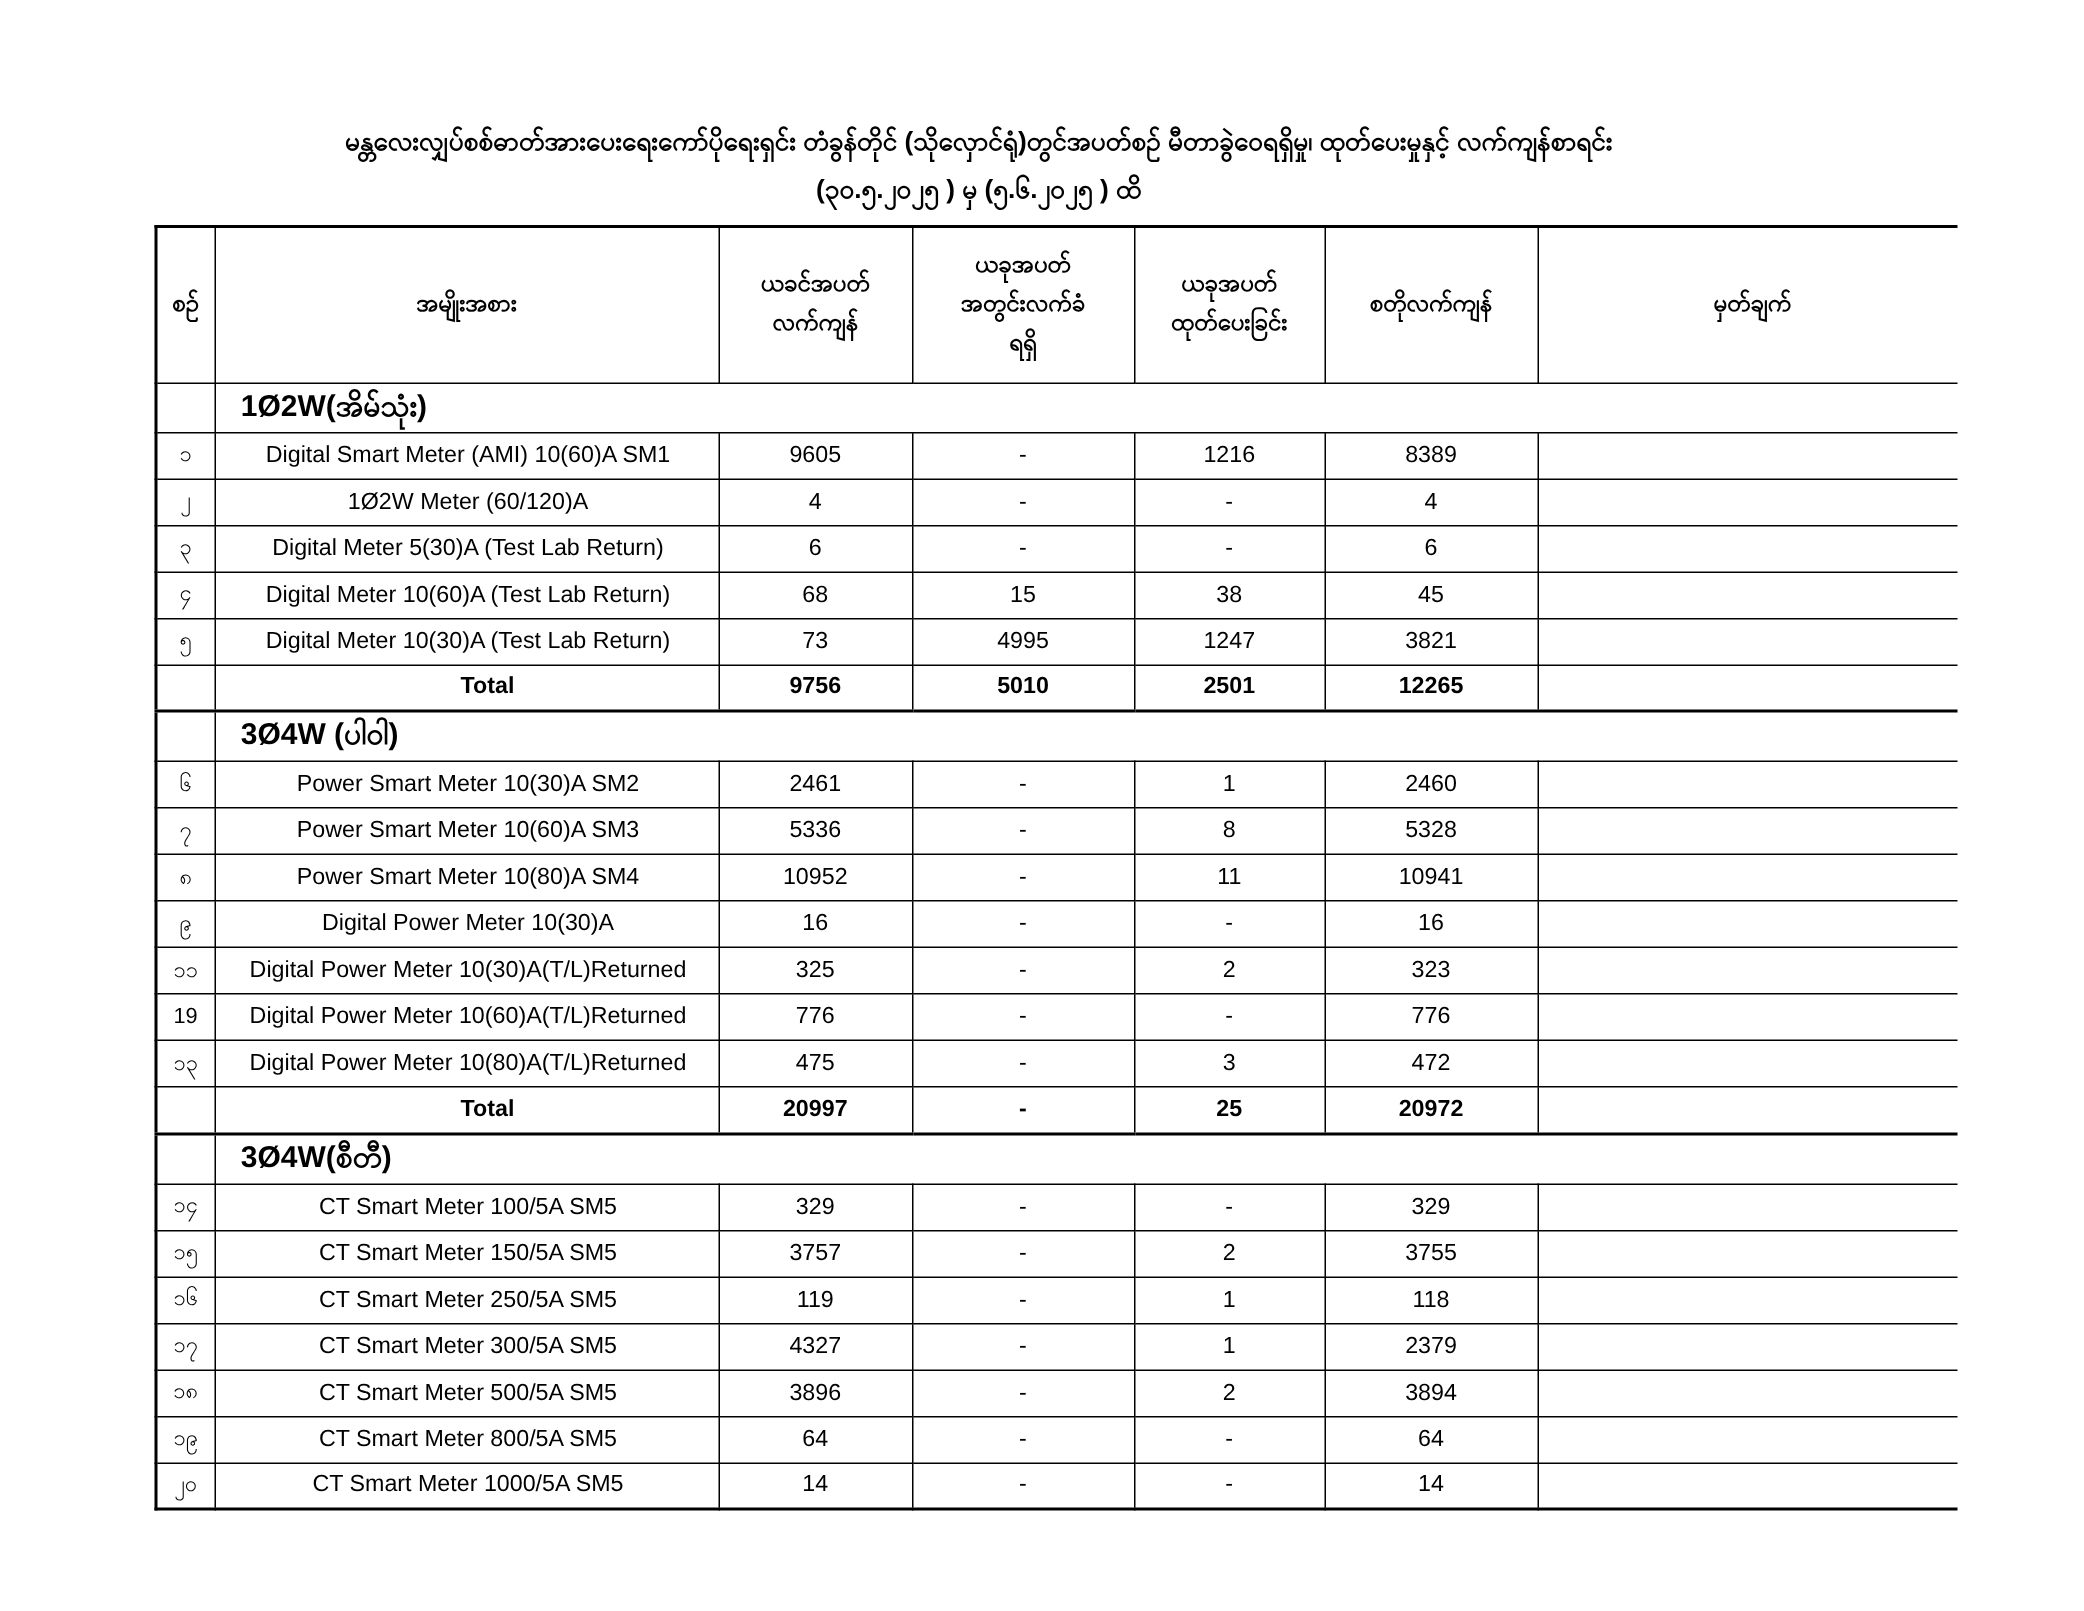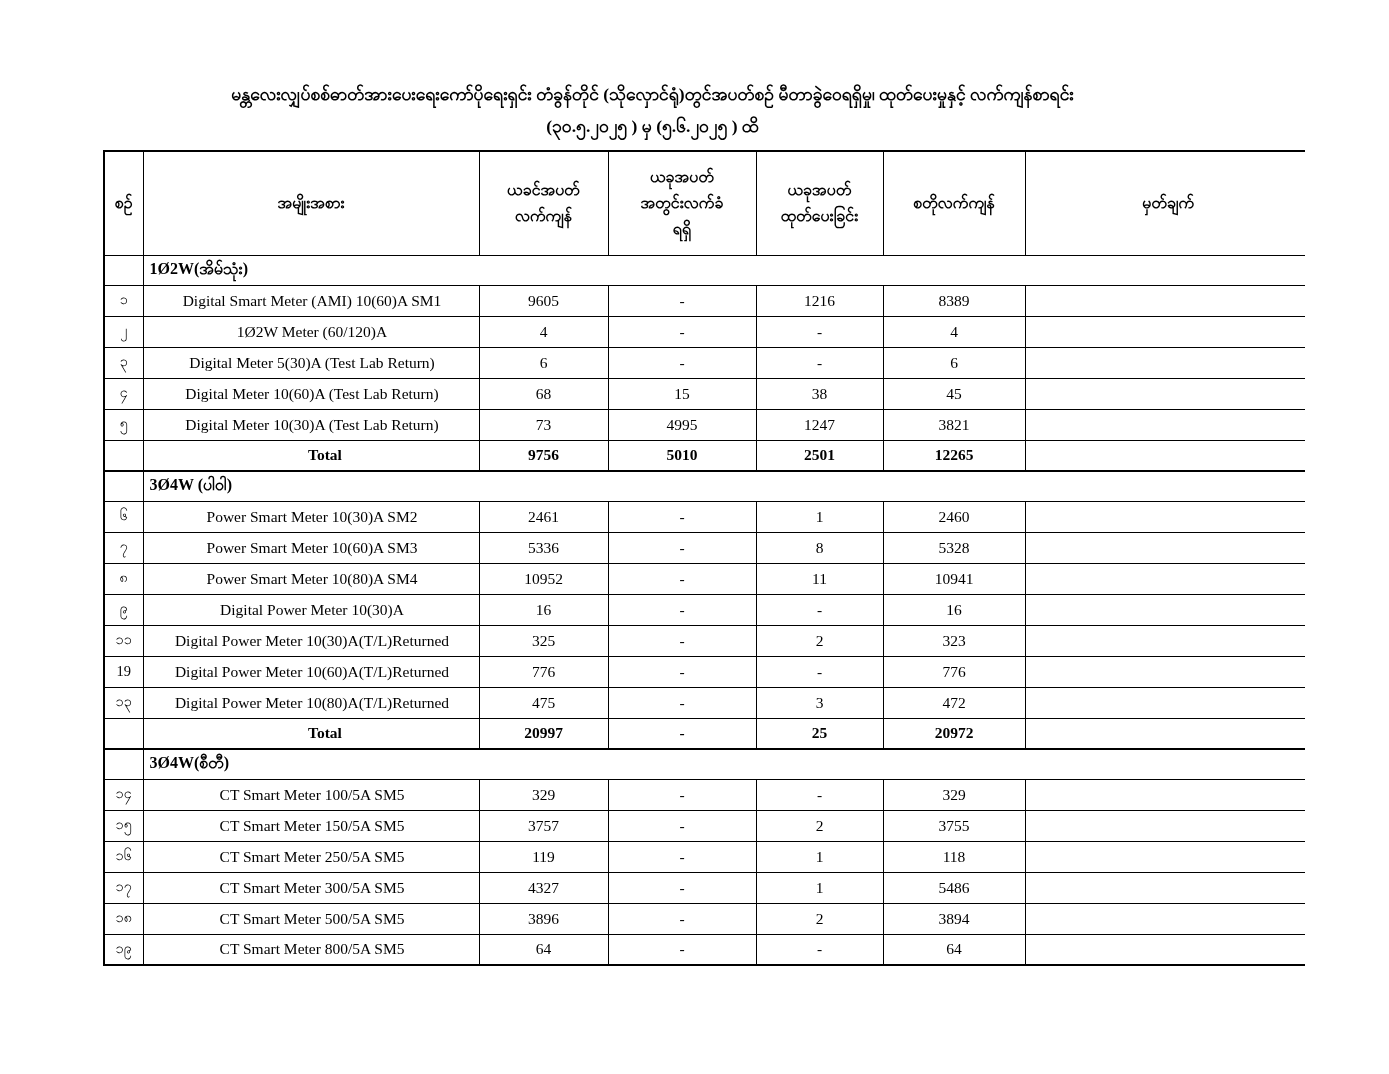--- a/index.html
+++ b/index.html
@@ -3,21 +3,21 @@
 <meta charset="utf-8">
 <style>
   * { box-sizing: border-box; }
   html, body {
     margin: 0; padding: 0;
     background: #ffffff;
     width: 1389px; height: 1074px;
     font-family: "Liberation Sans", "DejaVu Sans", sans-serif;
     color: #000000;
   }
-  .page { width: 1305px; height: 1074px; overflow: hidden; font-family: Liberation Serif, serif; }
+  .page { width: 1305px; height: 1074px; overflow: hidden; }
   .title-block {
     padding-top: 86px;
     text-align: center;
     font-weight: 700;
     font-size: 17.5px;
     line-height: 1.0;
   }
   .title-line { margin-bottom: 14px; }
   .title-line + .title-line { margin-bottom: 0; }
   table.stock {
@@ -42,23 +42,23 @@
     padding: 2px 4px;
   }
   tbody tr { height: 31px; }
   tbody tr.section-row { height: 30px; }
   .c-no   { text-align: center; font-size: 14.5px; padding: 0 2px; }
   .c-name { text-align: center; font-size: 15.5px; padding: 0 4px 0 6px; white-space: nowrap; }
   .c-num  { text-align: center; font-size: 15.5px; }
   .c-remark { font-size: 15px; }
   .c-section {
     font-weight: 700;
-    font-size: 16px;
+    font-size: 20px;
     text-align: left;
-    padding-left: 6px;
+    padding-left: 17px;
     margin-top: 44px;
   }
   tr.total-row td { font-weight: 700; border-bottom-width: 2px; }
   tr.total-row .c-name { font-weight: 700; padding-left: 32px; }
 </style>
 </head>
 <body>
 
 <div class="page">
   <div class="title-block">
@@ -256,36 +256,45 @@
           <td class="c-num">1</td>
           <td class="c-num">118</td>
           <td class="c-remark"></td>
         </tr>
         <tr class="item-row">
           <td class="c-no">၁၇</td>
           <td class="c-name">CT Smart Meter 300/5A SM5</td>
           <td class="c-num">4327</td>
           <td class="c-num">-</td>
           <td class="c-num">1</td>
-          <td class="c-num">5486</td>
+          <td class="c-num">2379</td>
           <td class="c-remark"></td>
         </tr>
         <tr class="item-row">
           <td class="c-no">၁၈</td>
           <td class="c-name">CT Smart Meter 500/5A SM5</td>
           <td class="c-num">3896</td>
           <td class="c-num">-</td>
           <td class="c-num">2</td>
           <td class="c-num">3894</td>
           <td class="c-remark"></td>
         </tr>
         <tr class="item-row">
           <td class="c-no">၁၉</td>
           <td class="c-name">CT Smart Meter 800/5A SM5</td>
           <td class="c-num">64</td>
           <td class="c-num">-</td>
           <td class="c-num">-</td>
           <td class="c-num">64</td>
+          <td class="c-remark"></td>
+        </tr>
+        <tr class="item-row">
+          <td class="c-no">၂၀</td>
+          <td class="c-name">CT Smart Meter 1000/5A SM5</td>
+          <td class="c-num">14</td>
+          <td class="c-num">-</td>
+          <td class="c-num">-</td>
+          <td class="c-num">14</td>
           <td class="c-remark"></td>
         </tr>
       </tbody>
   </table>
 </div>
 
 </body></html>

